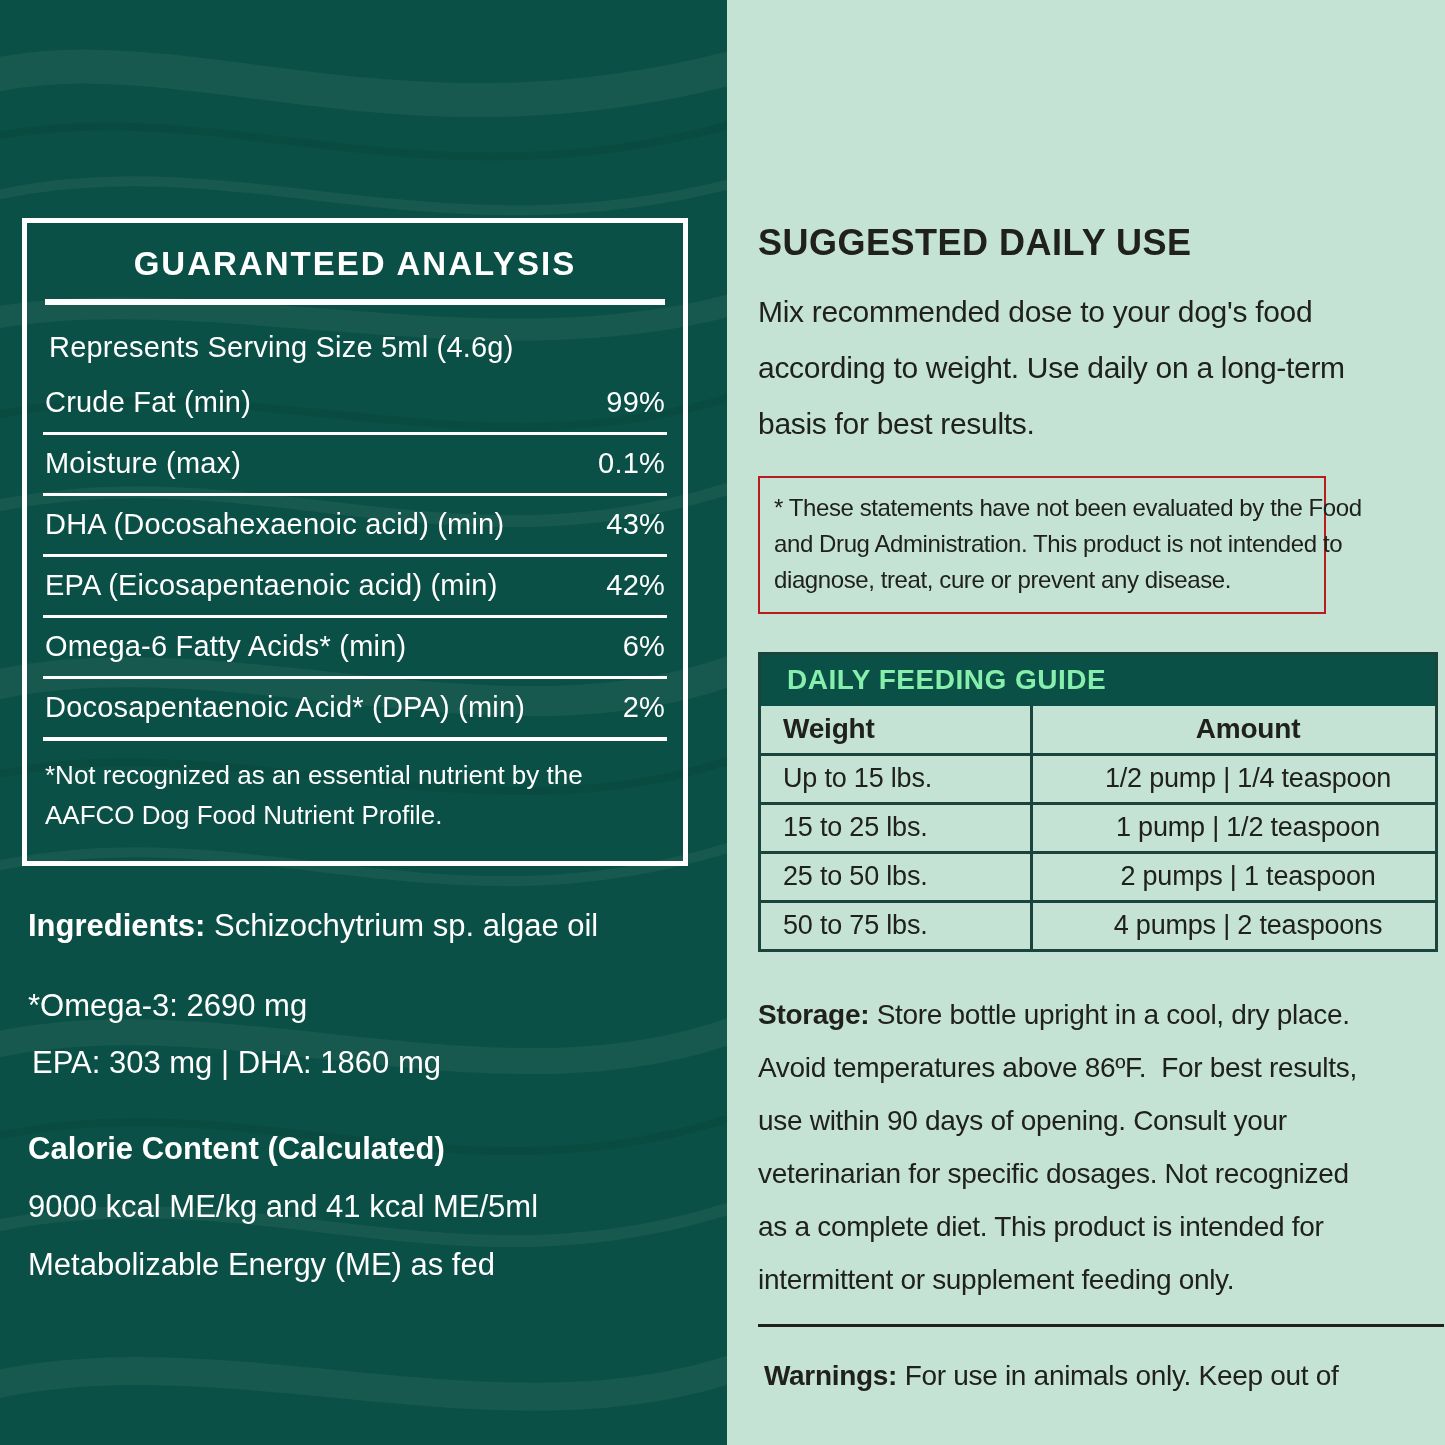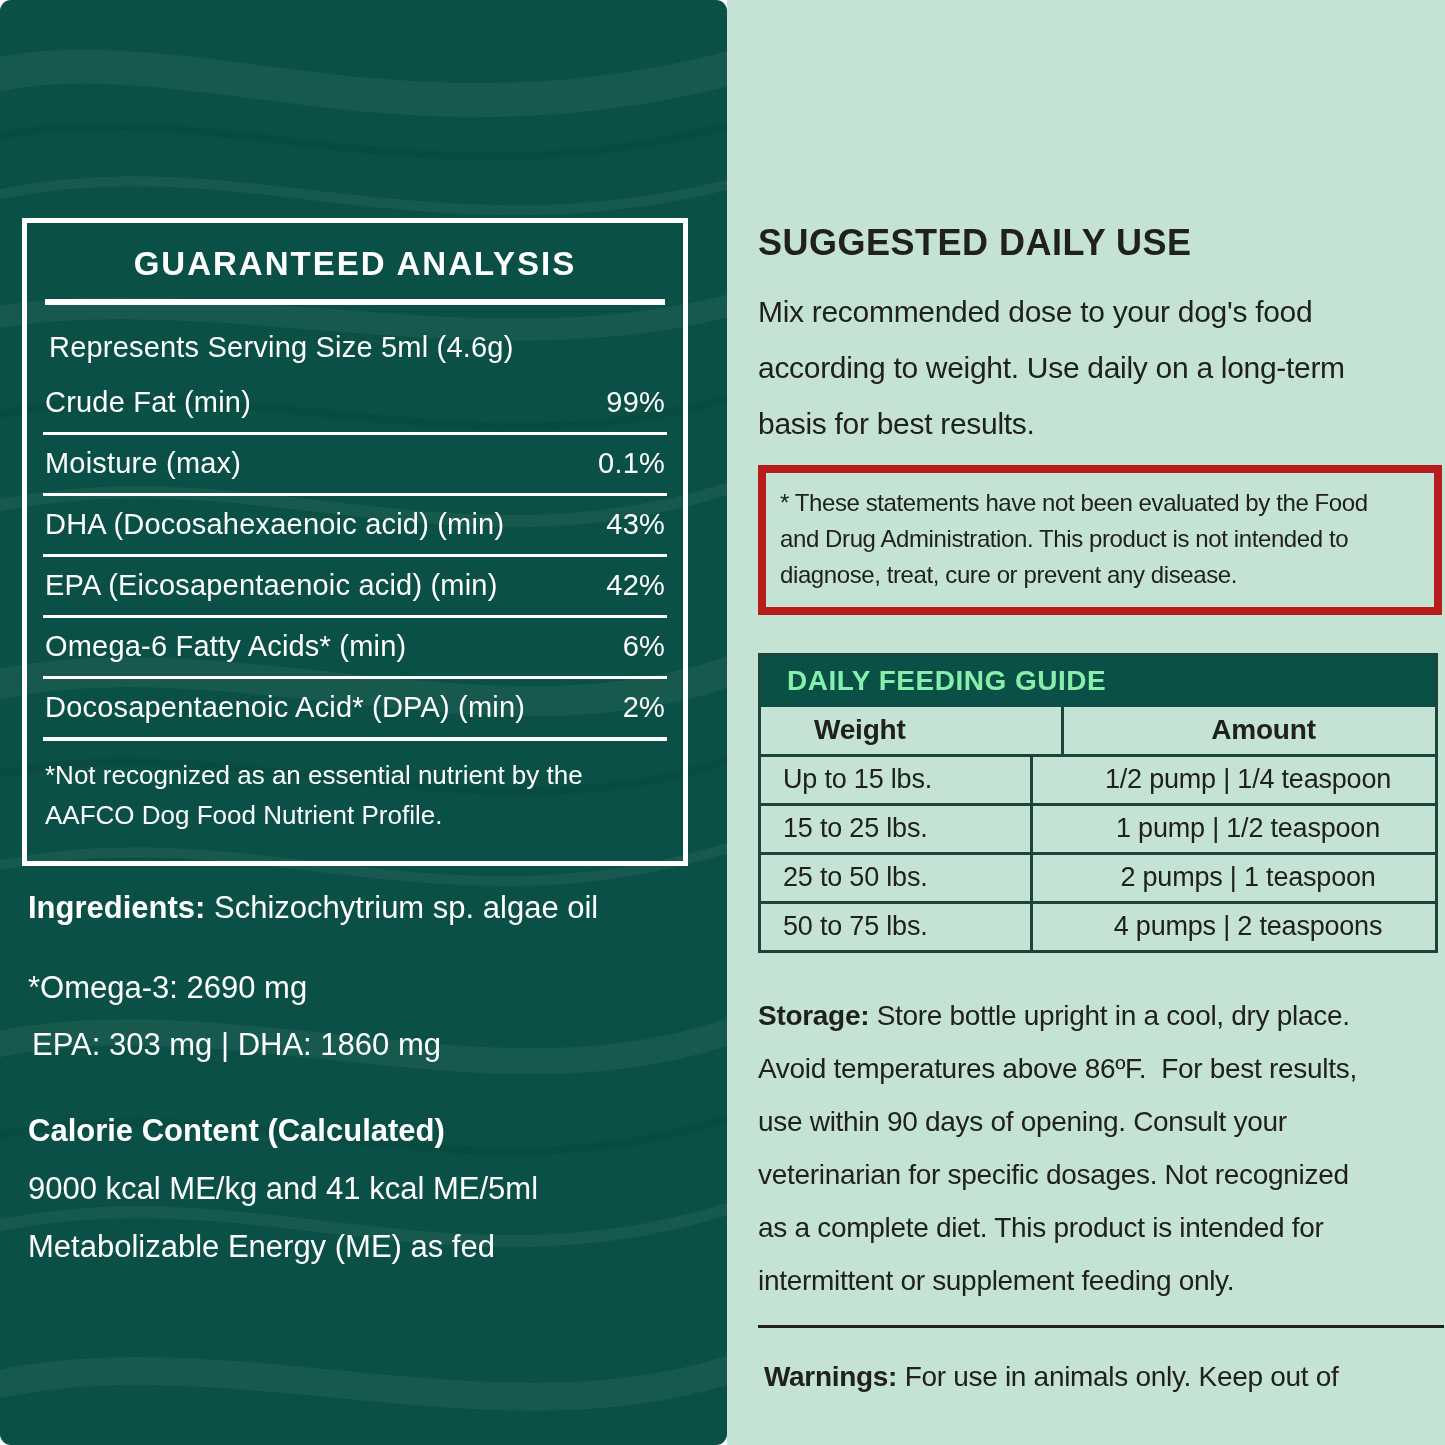--- a/index.html
+++ b/index.html
@@ -18,21 +18,20 @@
   .page{display:flex;width:1445px;height:1445px;overflow:hidden;}
 
   
   .left-panel{
     position:relative;
     width:727px;height:1445px;
     background:var(--dark);
     color:var(--white);
     flex:0 0 727px;
     overflow:hidden;
-    border-radius:11px;
   }
   .waves{position:absolute;inset:0;pointer-events:none;}
   .left-content{position:relative;z-index:1;}
 
   .ga-box{
     margin:218px 39px 0 22px;
     border:5px solid var(--white);
     padding:12px 16px 26px 16px;
   }
   .ga-title{
@@ -52,21 +51,21 @@
     padding:12px 2px 13px 2px;
     border-bottom:3px solid var(--white);
     white-space:nowrap;
     gap:44px;
   }
   .ga-row.last{border-bottom-width:4px;}
   .ga-value{padding-left:12px;}
   .ga-footnote{font-size:26px;line-height:40px;padding:14px 0 0 2px;white-space:nowrap;}
 
   .left-text{margin-left:28px;}
-  .ingredients-line{margin-top:24px;font-size:31px;white-space:nowrap;}
+  .ingredients-line{margin-top:42px;font-size:31px;white-space:nowrap;}
   .omega-line{margin-top:44px;font-size:31px;white-space:nowrap;}
   .epa-line{margin-top:21px;font-size:31px;white-space:nowrap;padding-left:4px;}
   .calorie-title{margin-top:50px;font-size:31px;font-weight:700;white-space:nowrap;}
   .calorie-line{margin-top:22px;font-size:31px;white-space:nowrap;}
   b{font-weight:700;}
 
   
   .right-panel{
     flex:1;height:1445px;
     background:var(--mint);
@@ -74,40 +73,40 @@
     padding:222px 14px 0 31px;
   }
   .sdu-heading{
     font-size:36px;font-weight:800;letter-spacing:.5px;
     margin-bottom:20px;
   }
   .intro .line{
     font-size:30px;letter-spacing:-.3px;line-height:56px;white-space:nowrap;
   }
   .disclaimer{
-    margin-top:13px;
-    width:684px;
-    border:8px solid #b91c1c;
+    margin-top:24px;
+    width:568px;
+    border:2px solid #b91c1c;
     padding:12px 10px 14px 14px;
   }
   .disclaimer .line{
     font-size:24px;letter-spacing:-.4px;line-height:36px;white-space:nowrap;
   }
   .feeding-guide{
     margin-top:38px;
     width:680px;
     border:3px solid var(--tb);
   }
   .fg-titlebar{
     background:var(--dark);color:#86efac;
     font-size:28px;font-weight:700;letter-spacing:.5px;
     padding:9px 0 10px 26px;
   }
   .fg-row{display:flex;border-top:3px solid var(--tb);font-size:27px;letter-spacing:-.2px;}
-  .fg-row.header{font-weight:700;font-size:28px;margin-left:31px;}
+  .fg-row.header{font-weight:700;font-size:28px;}
   .fg-weight{width:272px;border-right:3px solid var(--tb);padding:7px 0 8px 22px;white-space:nowrap;}
   .fg-amount{flex:1;text-align:center;padding:7px 16px 8px 44px;white-space:nowrap;}
 
   .storage{margin-top:36px;}
   .storage .line, .warnings .line{
     font-size:28px;letter-spacing:-.3px;line-height:53px;white-space:nowrap;
   }
   .divider{border:none;height:3px;background:#20211F;width:686px;margin-top:18px;}
   .warnings{margin-top:22px;padding-left:6px;}
 </style>

